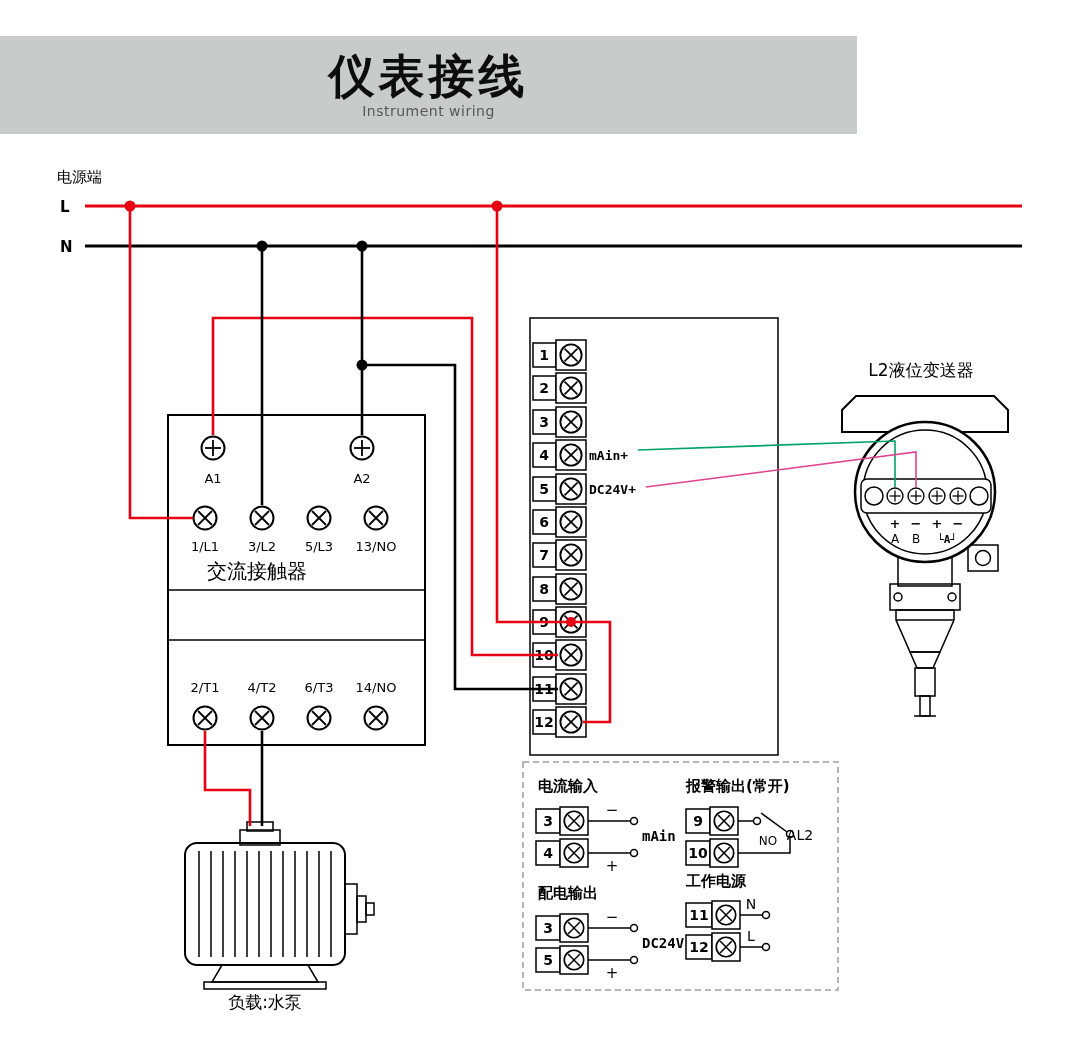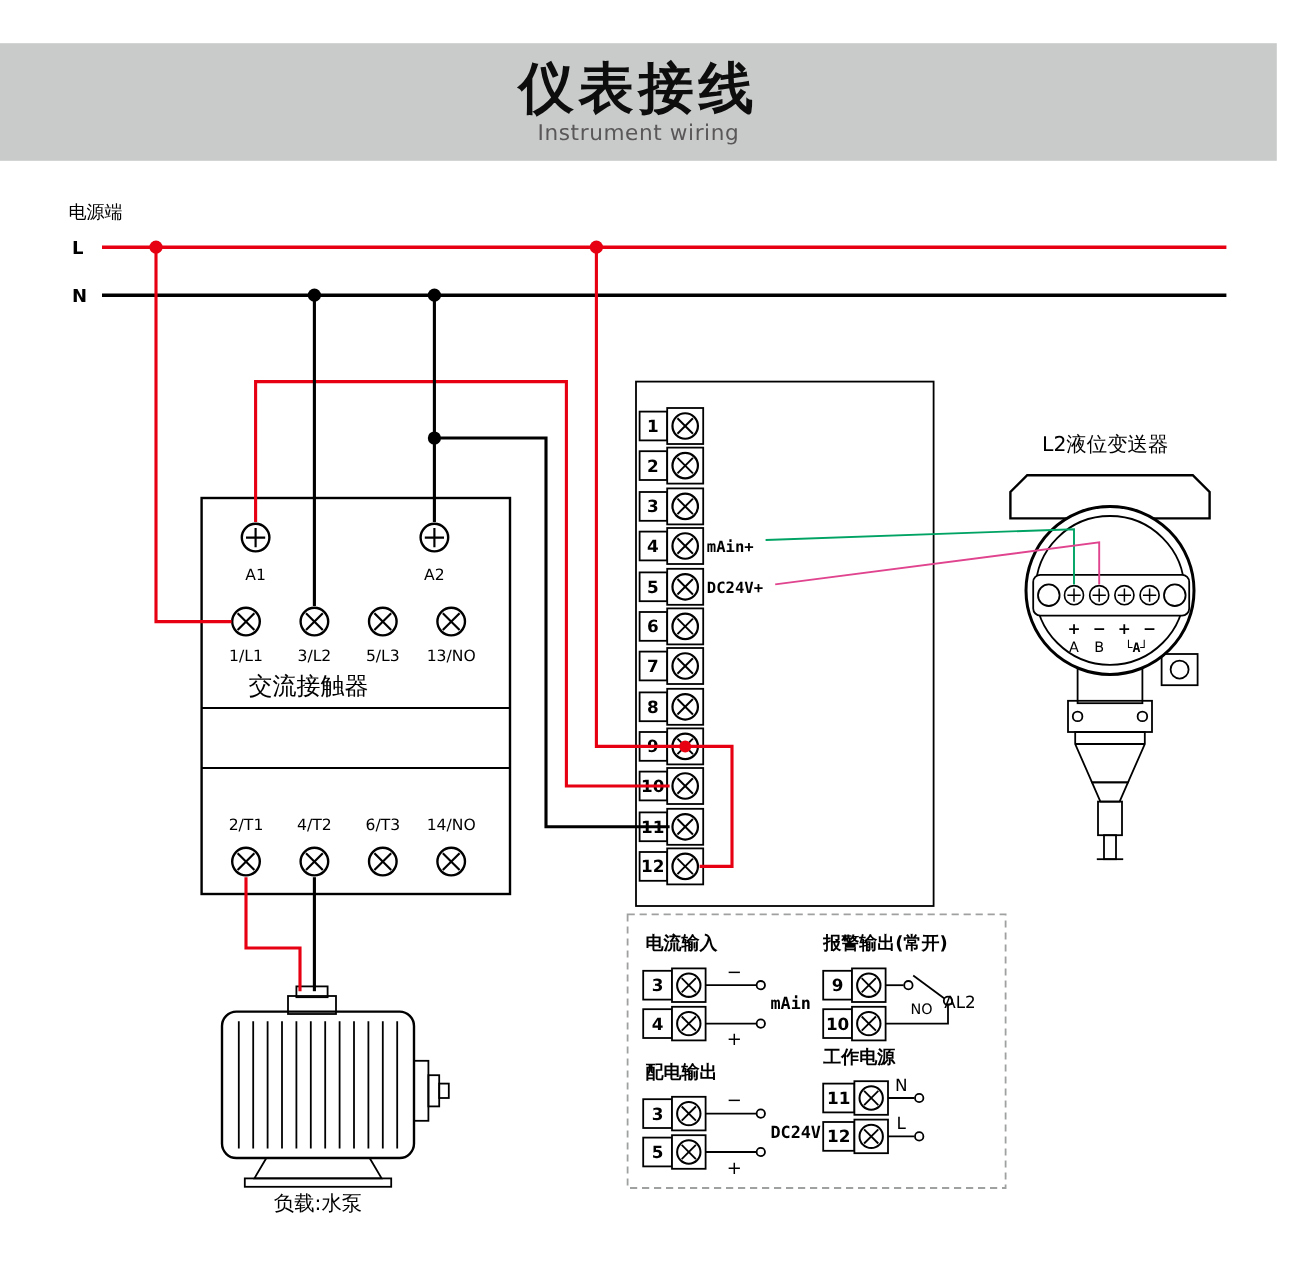--- a/index.html
+++ b/index.html
@@ -1,21 +1,21 @@
 <!DOCTYPE html>
 <html><head>
 <meta charset="utf-8">
 <style>
   * { margin:0; padding:0; box-sizing:border-box; }
   html,body { width:1080px; height:1059px; background:#ffffff; font-family:"DejaVu Sans","Liberation Sans",sans-serif; }
   .page { position:relative; width:1080px; height:1059px; overflow:hidden; background:#fff; }
-  .header-band { position:absolute; left:0; top:36px; width:1064px; height:98px; background:#c9caca;
+  .header-band { position:absolute; left:0; top:36px; width:857px; height:98px; background:#c9caca;
                  display:flex; flex-direction:column; align-items:center; justify-content:center; }
   .title { font-size:46px; font-weight:bold; color:#0d0d0d; letter-spacing:4px; line-height:1.1; }
-  .subtitle { font-size:18px; color:#595757; margin-top:2px; letter-spacing:0.5px; }
+  .subtitle { font-size:14px; color:#595757; margin-top:2px; letter-spacing:0.5px; }
   svg.diagram { position:absolute; left:0; top:0; }
   text { fill:#000; font-family:"DejaVu Sans","Liberation Sans",sans-serif; }
   .lbl13 { font-size:13px; text-anchor:middle; }
   .lbl14 { font-size:14px; text-anchor:middle; }
   .lbl15 { font-size:15px; }
   .bold  { font-weight:bold; }
   .num   { font-size:14px; font-weight:bold; text-anchor:middle; }
   .mono  { font-family:"DejaVu Sans Mono","Liberation Mono",monospace; font-weight:bold; font-size:13px; }
   .sec-title { font-size:15px; font-weight:bold; }
   .cn-serif { font-size:20px; font-family:"DejaVu Serif","Liberation Serif",serif; text-anchor:middle; }

